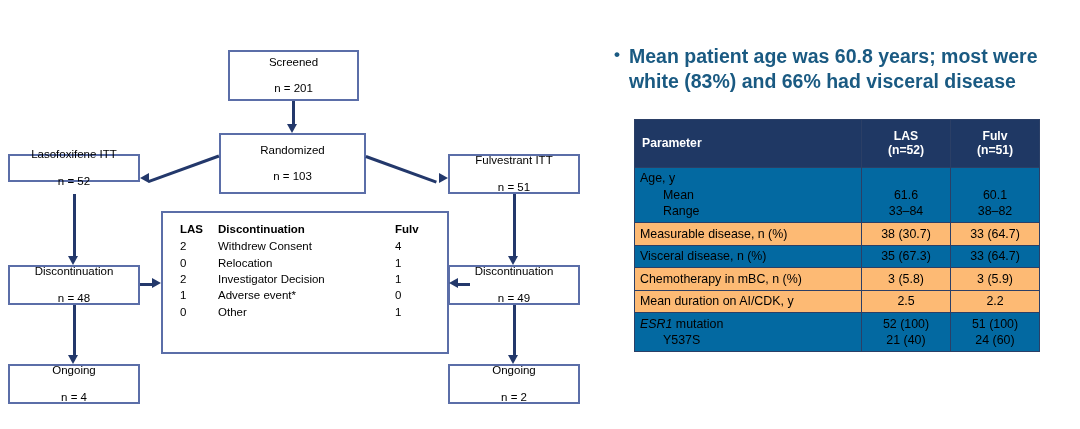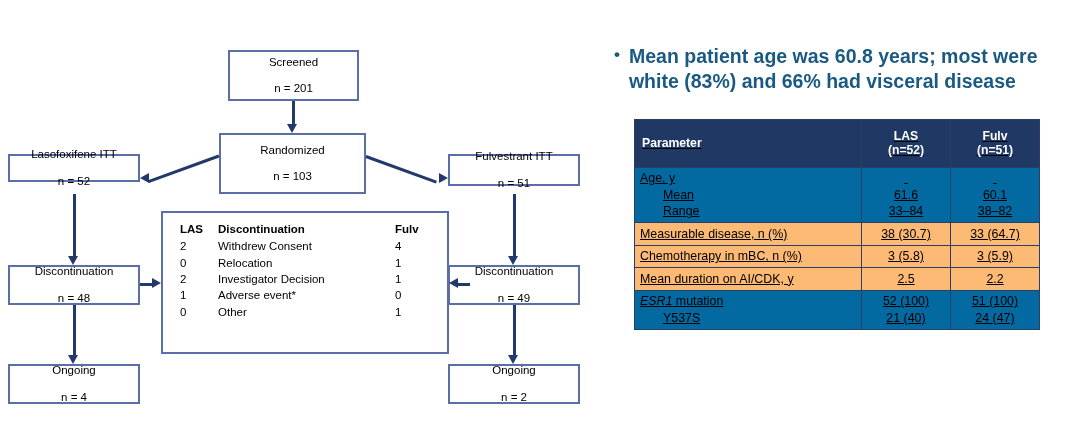--- a/index.html
+++ b/index.html
@@ -51,21 +51,21 @@
     display:flex;gap:9px;
     font-size:19.5px;line-height:1.30;font-weight:bold;color:#1a5a82;
   }
   #bullet .dot{flex:0 0 auto;font-size:17px;line-height:1.34;}
   #bullet .btxt{flex:1 1 auto;}
 
   #param-table{
     position:absolute;left:634px;top:119px;width:406px;
     border-collapse:collapse;box-sizing:border-box;
     border:1.5px solid #2b3f66;
-    font-size:12.4px;color:#000;text-decoration:underline;
+    font-size:12.4px;color:#000;
   }
   #param-table th,#param-table td{
     border:1.5px solid #2b3f66;padding:0;
   }
   #param-table thead th{
     background:#1f3864;color:#fff;font-weight:bold;
     font-size:12.2px;line-height:1.18;
     padding:9px 0 9px 7px;text-align:left;vertical-align:middle;
   }
   #param-table thead th.num{text-align:center;padding:9px 0;width:88px;}
@@ -98,21 +98,21 @@
 <div class="arrow dl" style="left:140px;top:173px;"></div>
 
 <div class="diag" style="left:366px;top:155px;width:75px;transform:rotate(20deg);"></div>
 <div class="arrow dr" style="left:439px;top:173px;"></div>
 
 <div class="fbox" style="left:8px;top:154px;width:132px;height:28px;text-align:center;">
   <span>Lasofoxifene ITT</span>
   <span>n = 52</span>
 </div>
 
-<div class="fbox" style="left:448px;top:154px;width:132px;height:32px;">
+<div class="fbox" style="left:448px;top:154px;width:132px;height:40px;">
   <span>Fulvestrant ITT</span>
   <span>n = 51</span>
 </div>
 
 <div class="vline" style="left:73px;top:194px;height:63px;"></div>
 <div class="arrow down" style="left:68px;top:256px;"></div>
 
 <div class="vline" style="left:513px;top:194px;height:63px;"></div>
 <div class="arrow down" style="left:508px;top:256px;"></div>
 
@@ -225,20 +225,25 @@
         <div>38–82</div>
       </td>
     </tr>
 
     <tr class="plain">
       <td>Measurable disease, n (%)</td>
       <td class="num">38 (30.7)</td>
       <td class="num">33 (64.7)</td>
     </tr>
 
+    <tr class="shade">
+      <td>Visceral disease, n (%)</td>
+      <td class="num">35 (67.3)</td>
+      <td class="num">33 (64.7)</td>
+    </tr>
 
     <tr class="plain">
       <td>Chemotherapy in mBC, n (%)</td>
       <td class="num">3 (5.8)</td>
       <td class="num">3 (5.9)</td>
     </tr>
 
 
     <tr class="plain">
       <td>Mean duration on AI/CDK, y</td>
@@ -250,17 +255,17 @@
       <td>
         <span><span class="ital">ESR1</span><span> mutation</span></span>
         <span class="indent">Y537S</span>
       </td>
       <td class="num">
         <div>52 (100)</div>
         <div>21 (40)</div>
       </td>
       <td class="num">
         <div>51 (100)</div>
-        <div>24 (47)</div>
+        <div>24 (60)</div>
       </td>
     </tr>
   </tbody>
 </table>
 
 </body></html>

